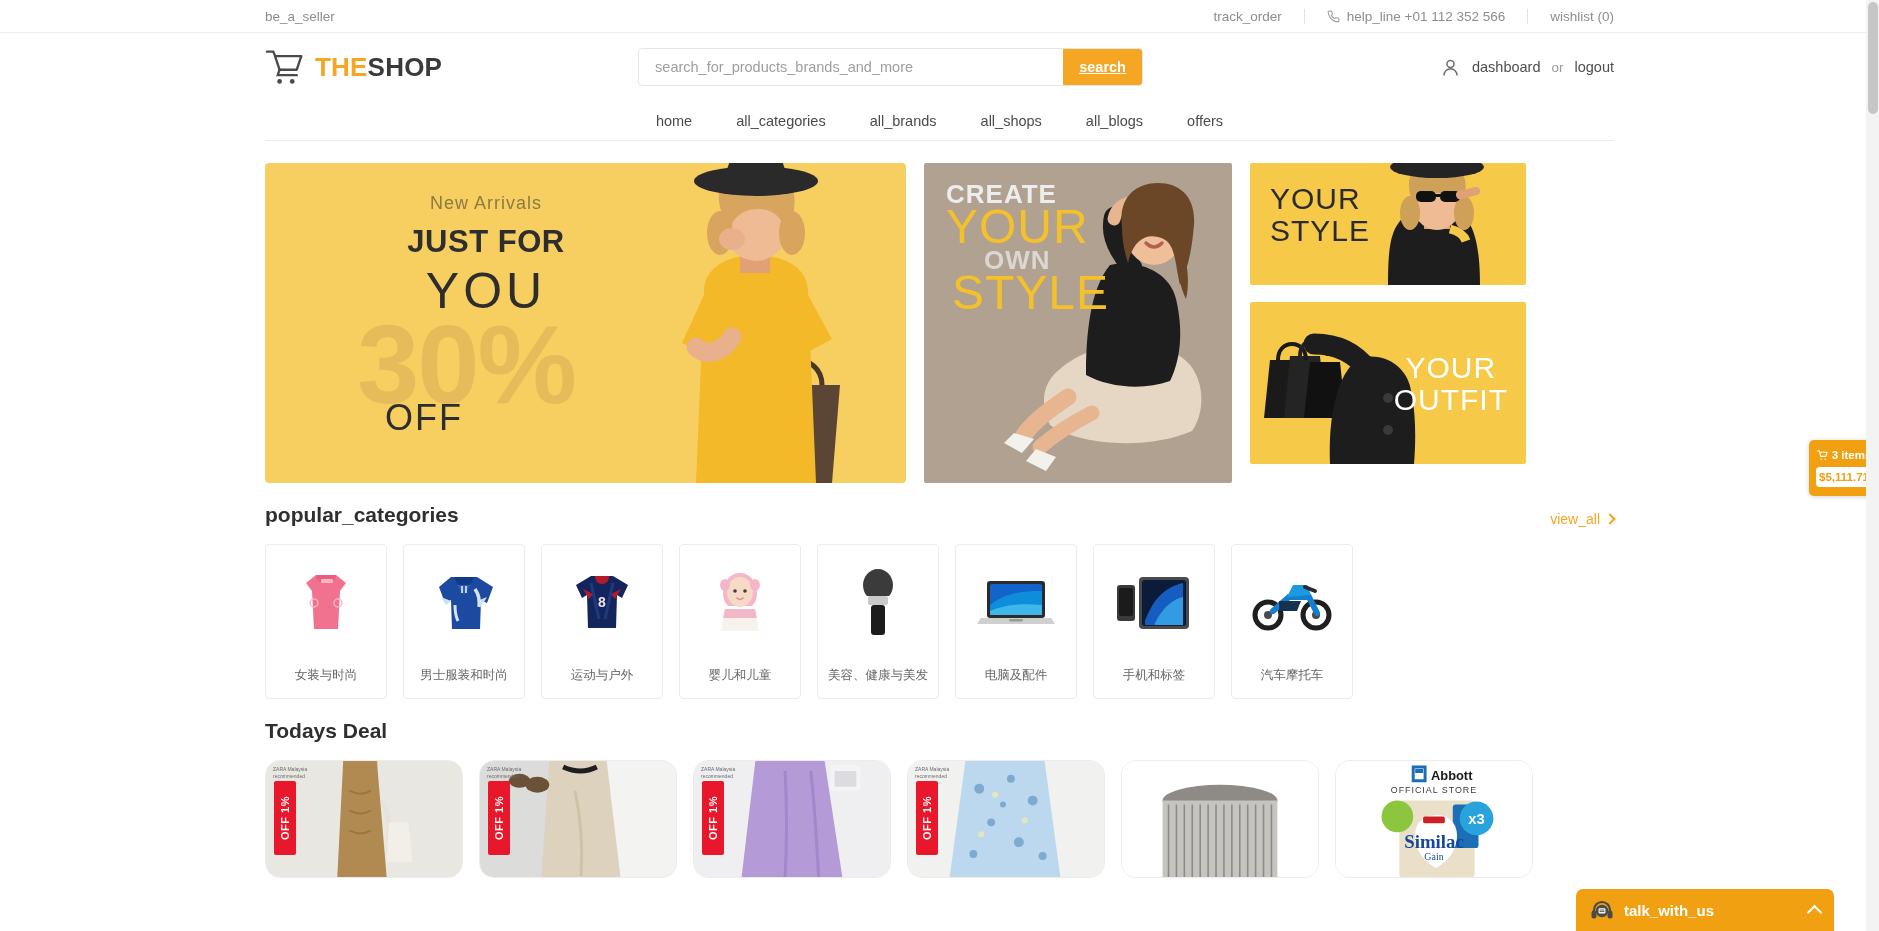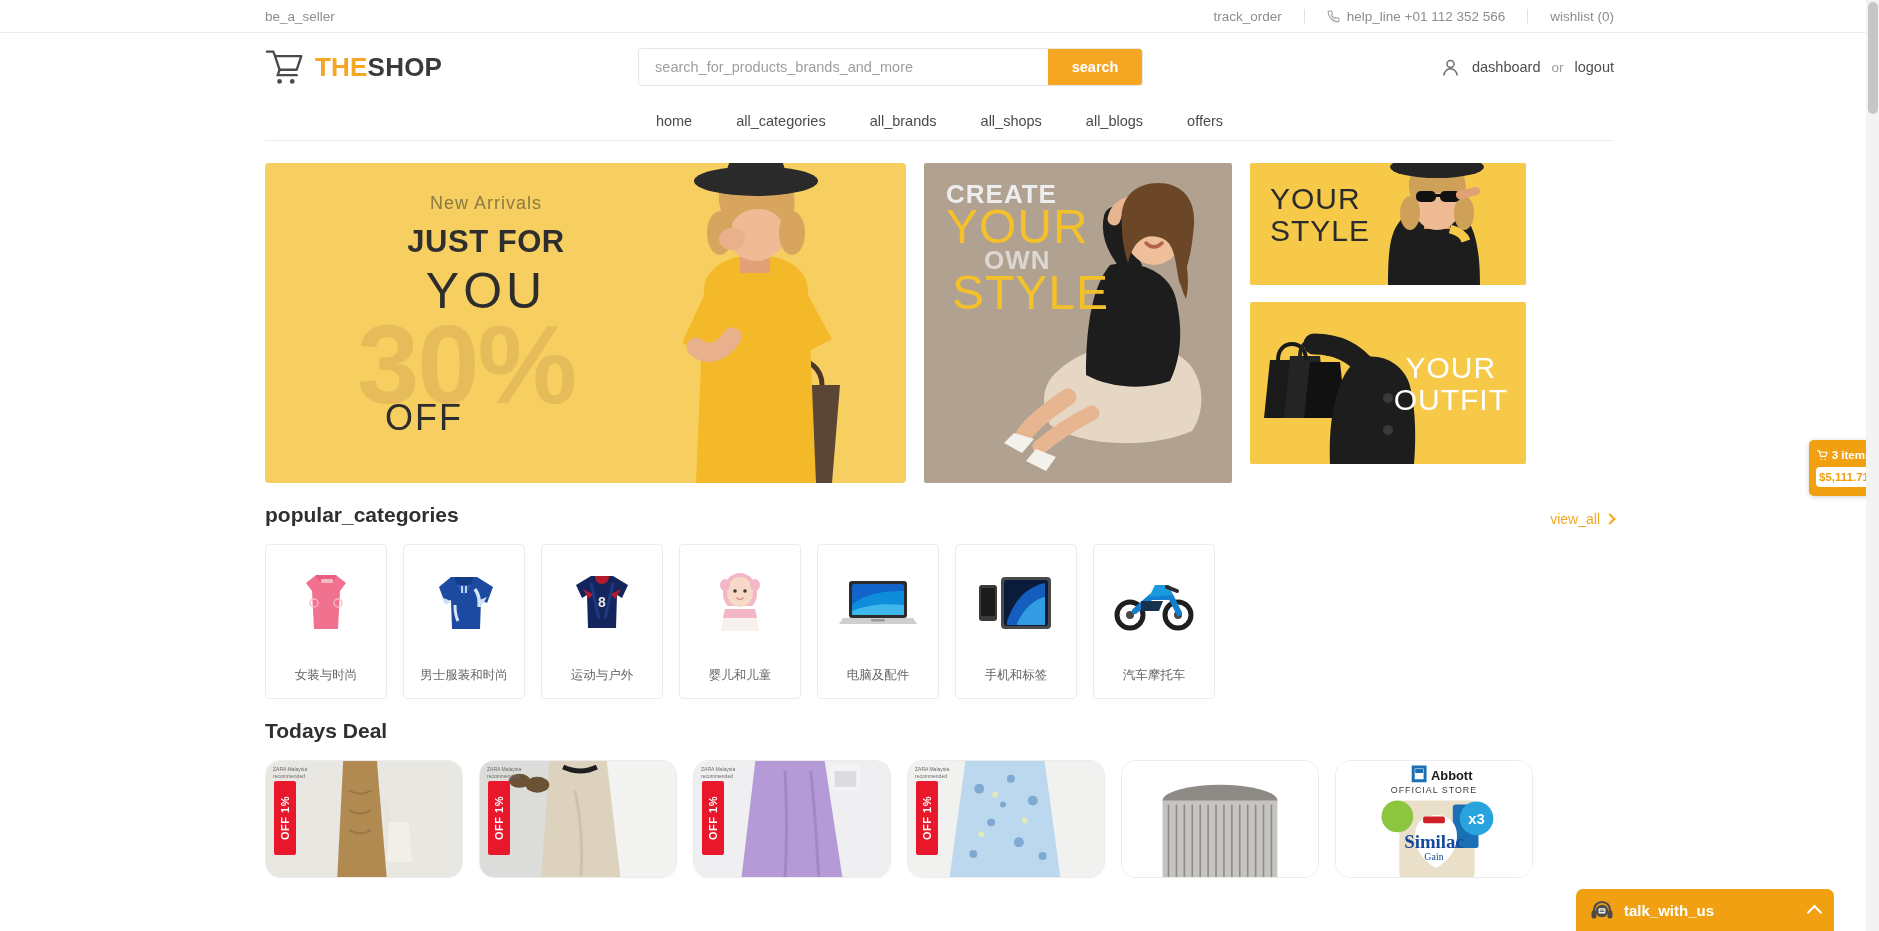--- a/index.html
+++ b/index.html
@@ -44,23 +44,24 @@
     border: 1px solid #e6e6e6; border-radius: 4px;
     display: flex; align-items: center; overflow: hidden; background: #fff;
   }
   .search-input {
     flex: 1; height: 100%; border: 0; outline: none;
     padding: 0 16px; font-size: 14.5px; color: #4a4a4a;
     font-family: "Liberation Sans", sans-serif; background: transparent;
   }
   .search-input::placeholder { color: #9e9e9e; }
   .search-btn {
-    width: 94px; height: 38px; border: 0; cursor: pointer;
+    width: 79px; height: 38px; border: 0; cursor: pointer;
     background: #f5a623; color: #fff; font-size: 14.5px; font-weight: bold;
     font-family: "Liberation Sans", sans-serif;
+    text-decoration: underline;
   }
 
   .header-right {
     margin-left: auto; display: flex; align-items: center; gap: 11px;
     font-size: 14.5px; color: #4e4e4e;
   }
   .user-ico { width: 21px; height: 21px; display:block; }
   .hr-or { color: #9a9a9a; font-size: 13.5px; }
 
   
@@ -423,20 +424,30 @@
             <path d="M40 39q3 3 6 0" stroke="#d98a8a" stroke-width="1.6" fill="none" stroke-linecap="round"></path>
             <path d="M28 50h30l4 22H24z" fill="#f7f2ee"></path>
             <path d="M28 50h30l2 9H26z" fill="#f4b7c8"></path>
             <ellipse cx="28" cy="26" rx="5" ry="6" fill="#f4b7c8"></ellipse>
             <ellipse cx="58" cy="26" rx="5" ry="6" fill="#f4b7c8"></ellipse>
           </svg>
         </div>
         <div class="cat-label">婴儿和儿童</div>
       </div>
 
+      <div class="cat">
+        <div class="cat-img">
+          <svg viewBox="0 0 86 86">
+            <path d="M43 10c9 0 15 8 15 16 0 5-2 9-4 11H32c-2-2-4-6-4-11 0-8 6-16 15-16z" fill="#3b3b3b"></path>
+            <rect x="33" y="37" width="20" height="9" rx="2" fill="#c9c9c9"></rect>
+            <rect x="36" y="46" width="14" height="30" rx="3" fill="#1c1c1c"></rect>
+          </svg>
+        </div>
+        <div class="cat-label">美容、健康与美发</div>
+      </div>
 
       <div class="cat">
         <div class="cat-img">
           <svg viewBox="0 0 86 86">
             <rect x="14" y="22" width="58" height="37" rx="3" fill="#2b2b2b"></rect>
             <rect x="17" y="25" width="52" height="31" rx="2" fill="#1164c9"></rect>
             <path d="M17 46c12-10 26-14 52-14v24H17z" fill="#0d9be0" opacity=".75"></path>
             <path d="M17 52c14-6 30-8 52-6v10H17z" fill="#5fd3f5" opacity=".6"></path>
             <path d="M8 59h70l4 6H4z" fill="#cfcfcf"></path>
             <rect x="36" y="60" width="14" height="2.4" rx="1.2" fill="#9a9a9a"></rect>

